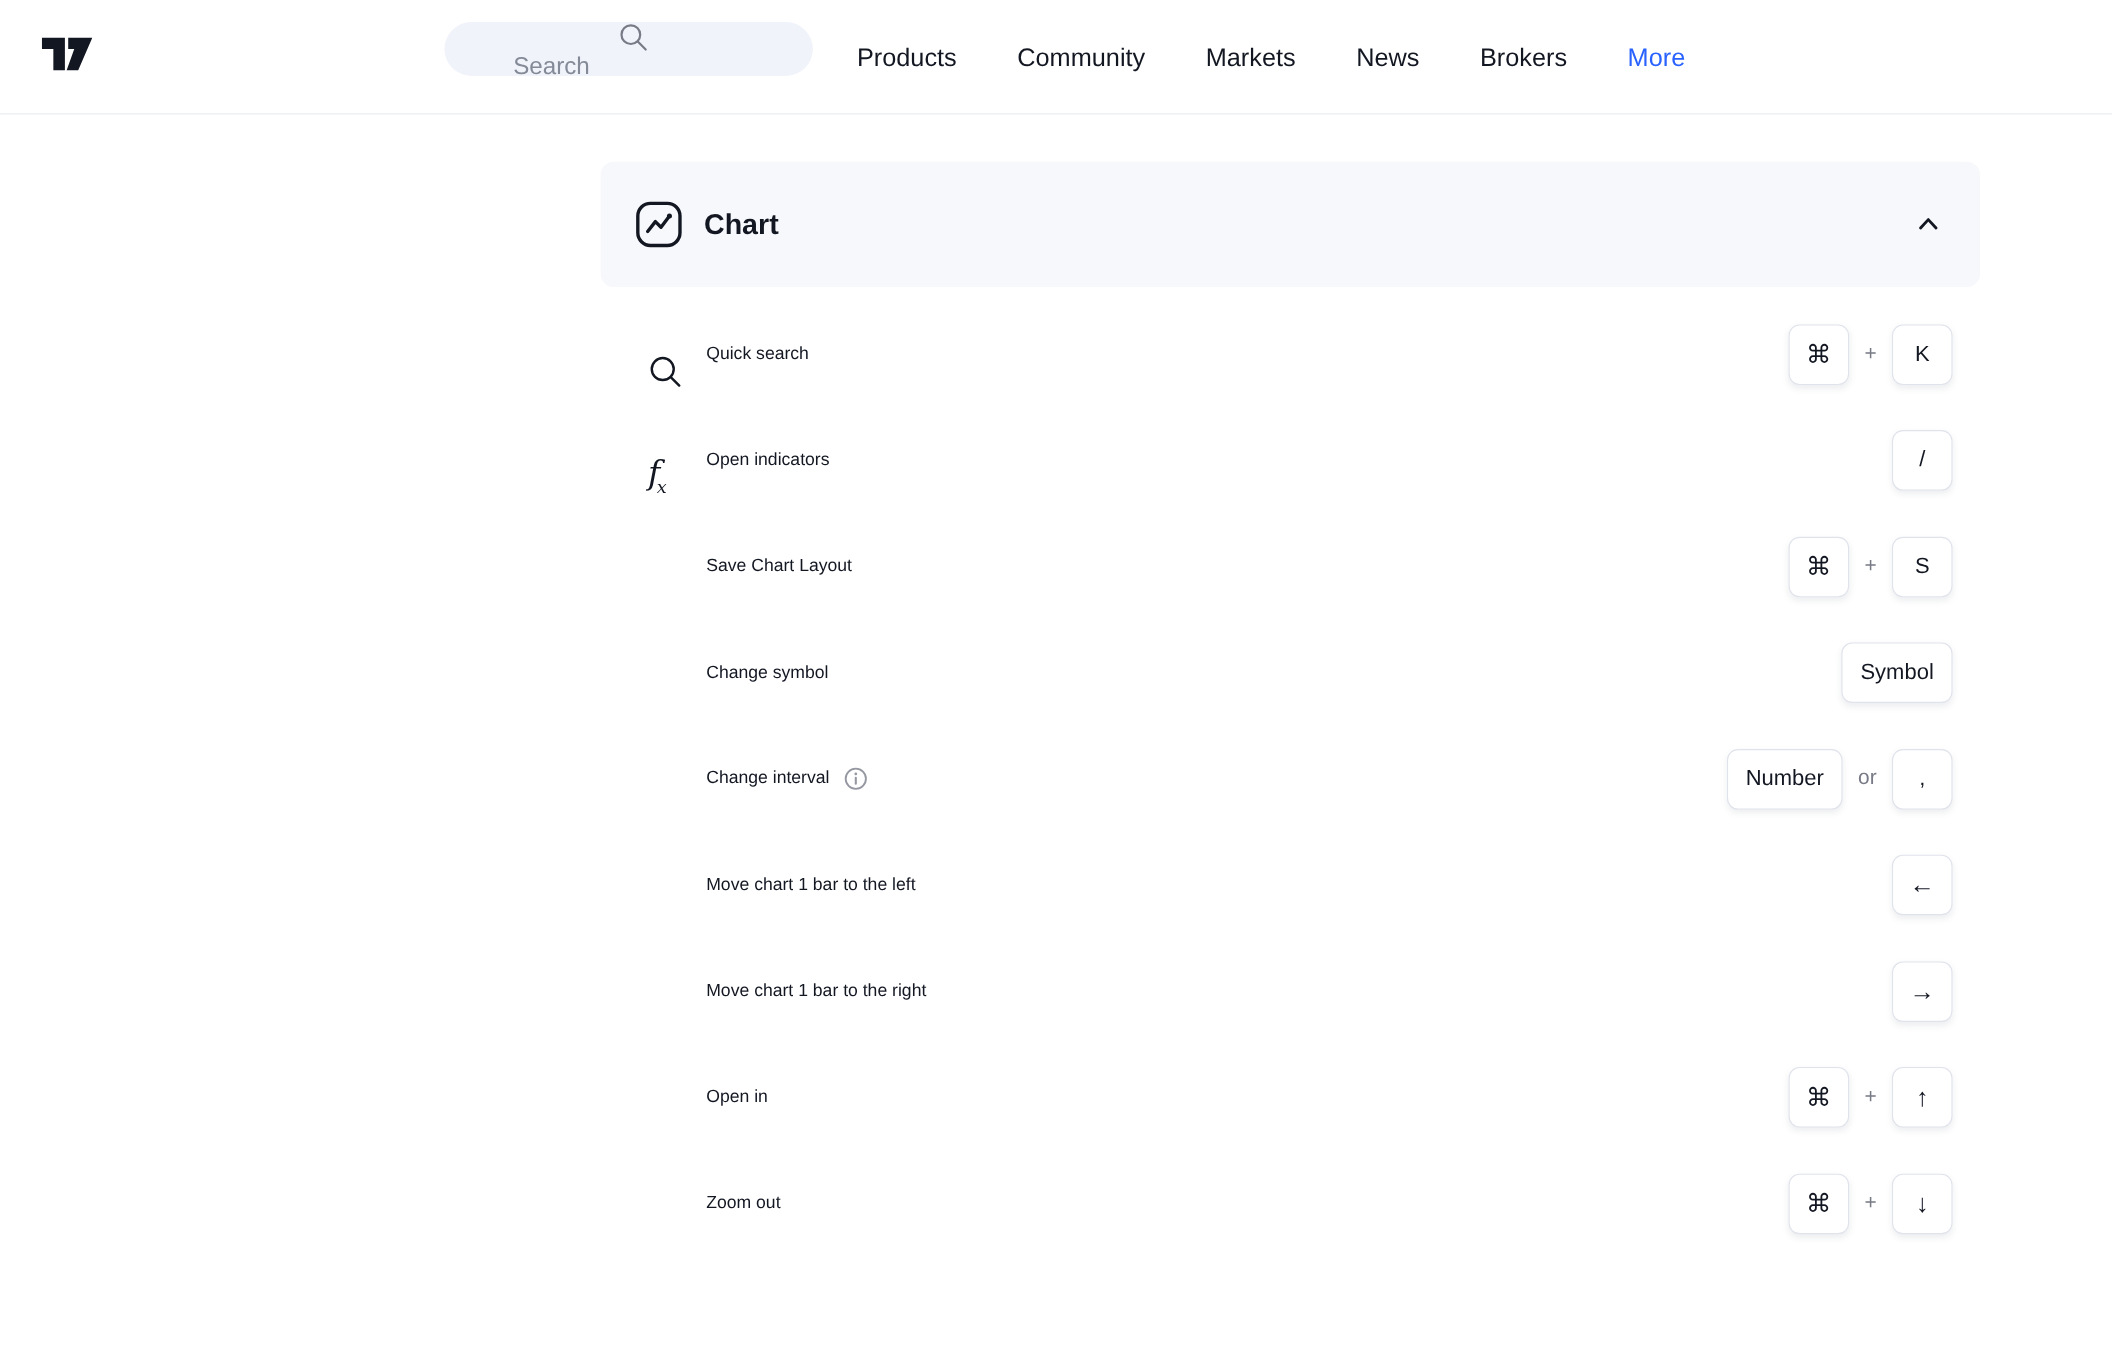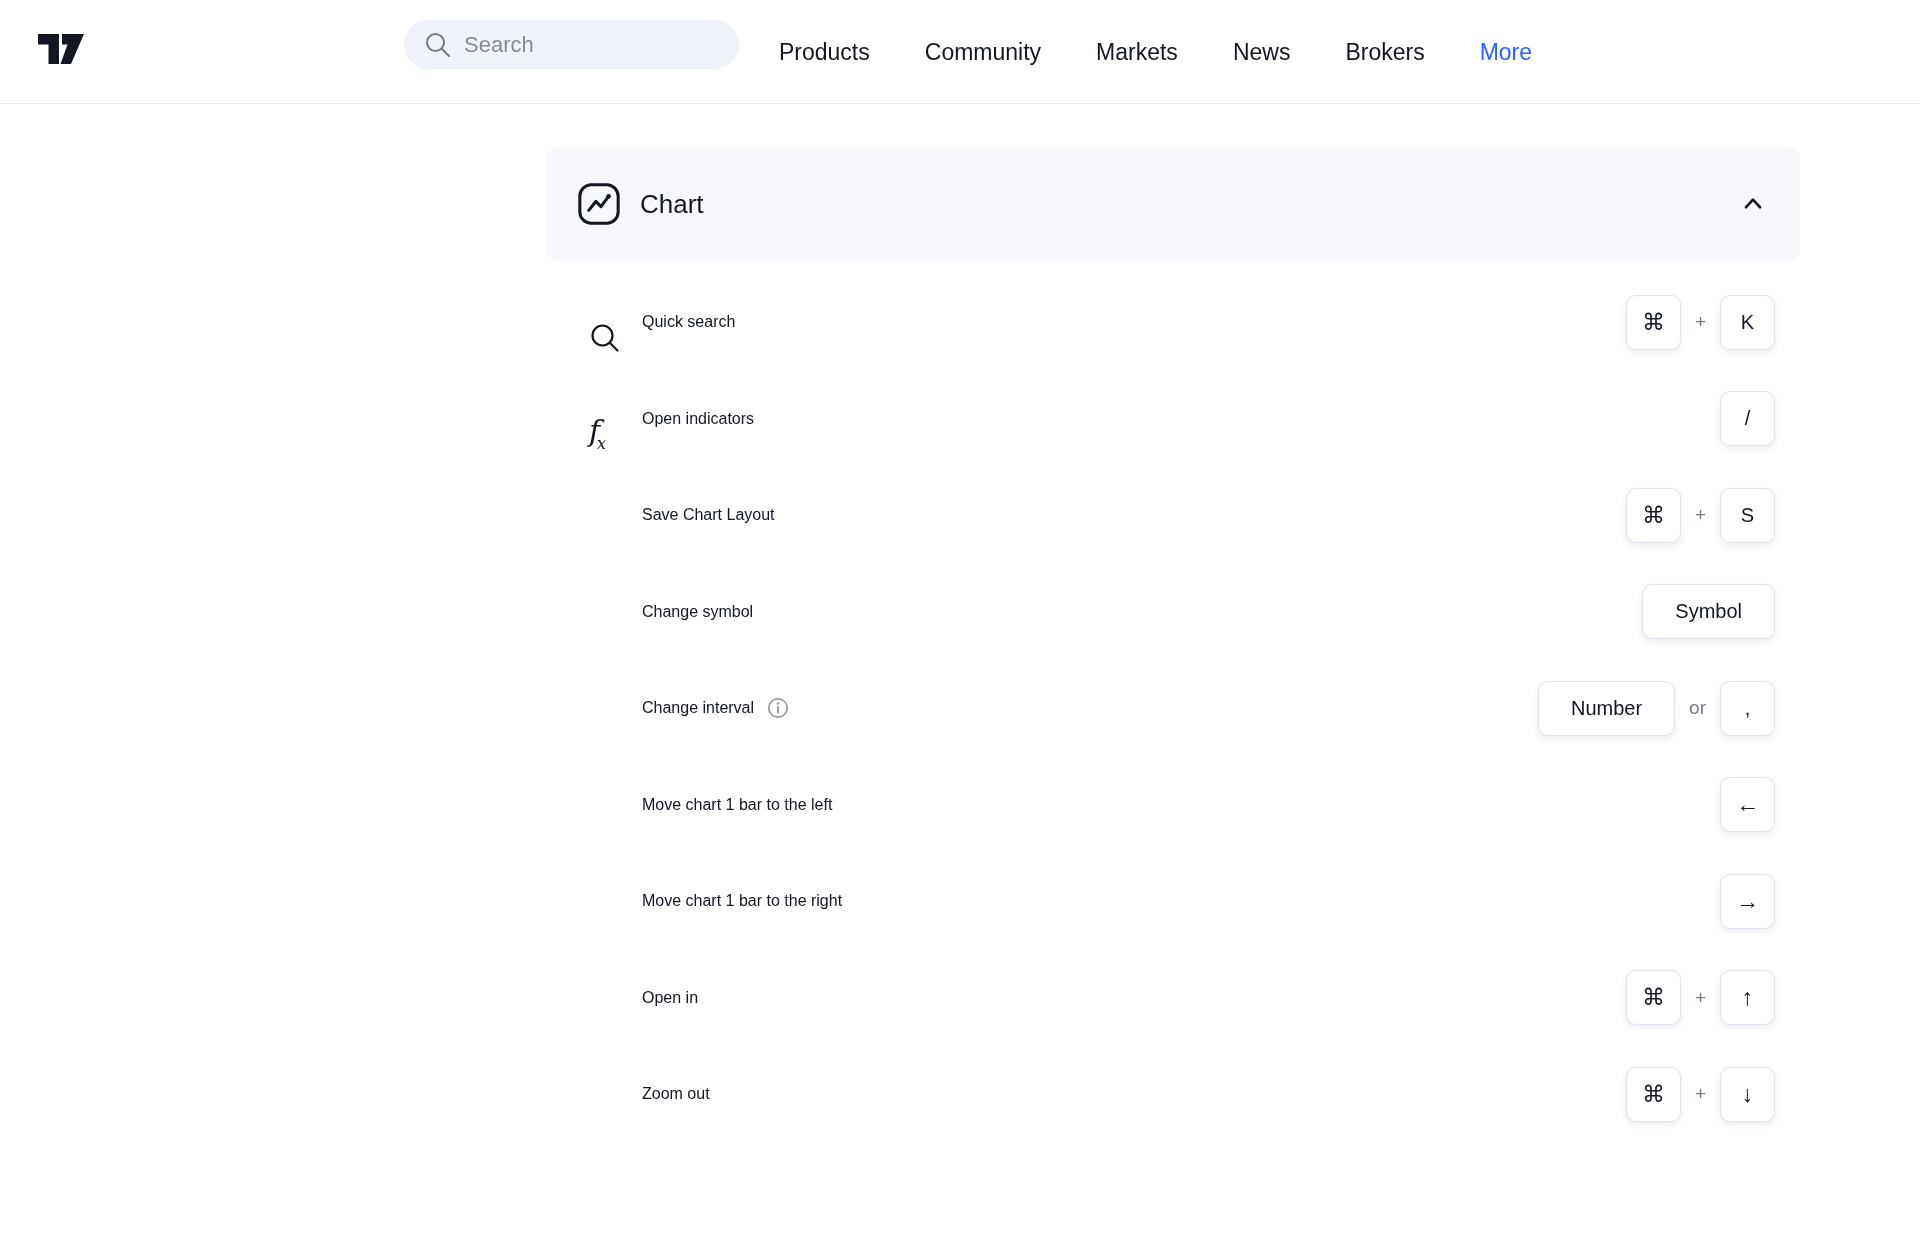--- a/index.html
+++ b/index.html
@@ -25,20 +25,21 @@
   }
   .search {
     position: absolute;
     left: 404px; top: 20px;
     width: 335px; height: 49px;
     background: #F0F3FA;
     border-radius: 31px;
     display: flex;
     align-items: center;
     padding-left: 20px;
+    flex-direction: column;
   }
   .search svg { flex: none; margin-right: 13px; }
   .search input {
     border: none; outline: none; background: transparent;
     font-family: "Liberation Sans", sans-serif;
     font-size: 22px; color: #131722;
     width: 230px;
   }
   .search input::placeholder { color: #848A98; }
   .nav {
@@ -72,21 +73,21 @@
     border-radius: 12px;
     display: flex;
     align-items: center;
     padding: 0 34px 0 30px;
     cursor: pointer;
   }
   .section-header .sec-icon { flex: none; display: flex; }
   .section-header .sec-title {
     margin-left: 18px;
     font-size: 26px;
-    font-weight: 400;
+    font-weight: 700;
   }
   .section-header .chevron { margin-left: auto; display: flex; cursor: pointer; }
 
   
   .rows { margin-top: 13px; }
   .row {
     height: 96.5px;
     display: flex;
     align-items: center;
     padding-left: 43px;
@@ -135,21 +136,21 @@
     background: #ffffff;
     border: 1px solid #E0E3EB;
     border-radius: 10px;
     box-shadow: 0 3px 6px rgba(125,134,151,0.14);
     font-family: "Liberation Sans", sans-serif;
     font-style: normal;
     font-size: 20px;
     color: #131722;
     white-space: nowrap;
   }
-  .key.wide { padding: 0 32px; }
+  .key.wide { padding: 0 16px; }
   .key.glyph { font-size: 23px; }
   .sep {
     color: #787B86;
     font-size: 19px;
     margin: 0 14px;
   }
 </style>
 </head>
 <body>
 

